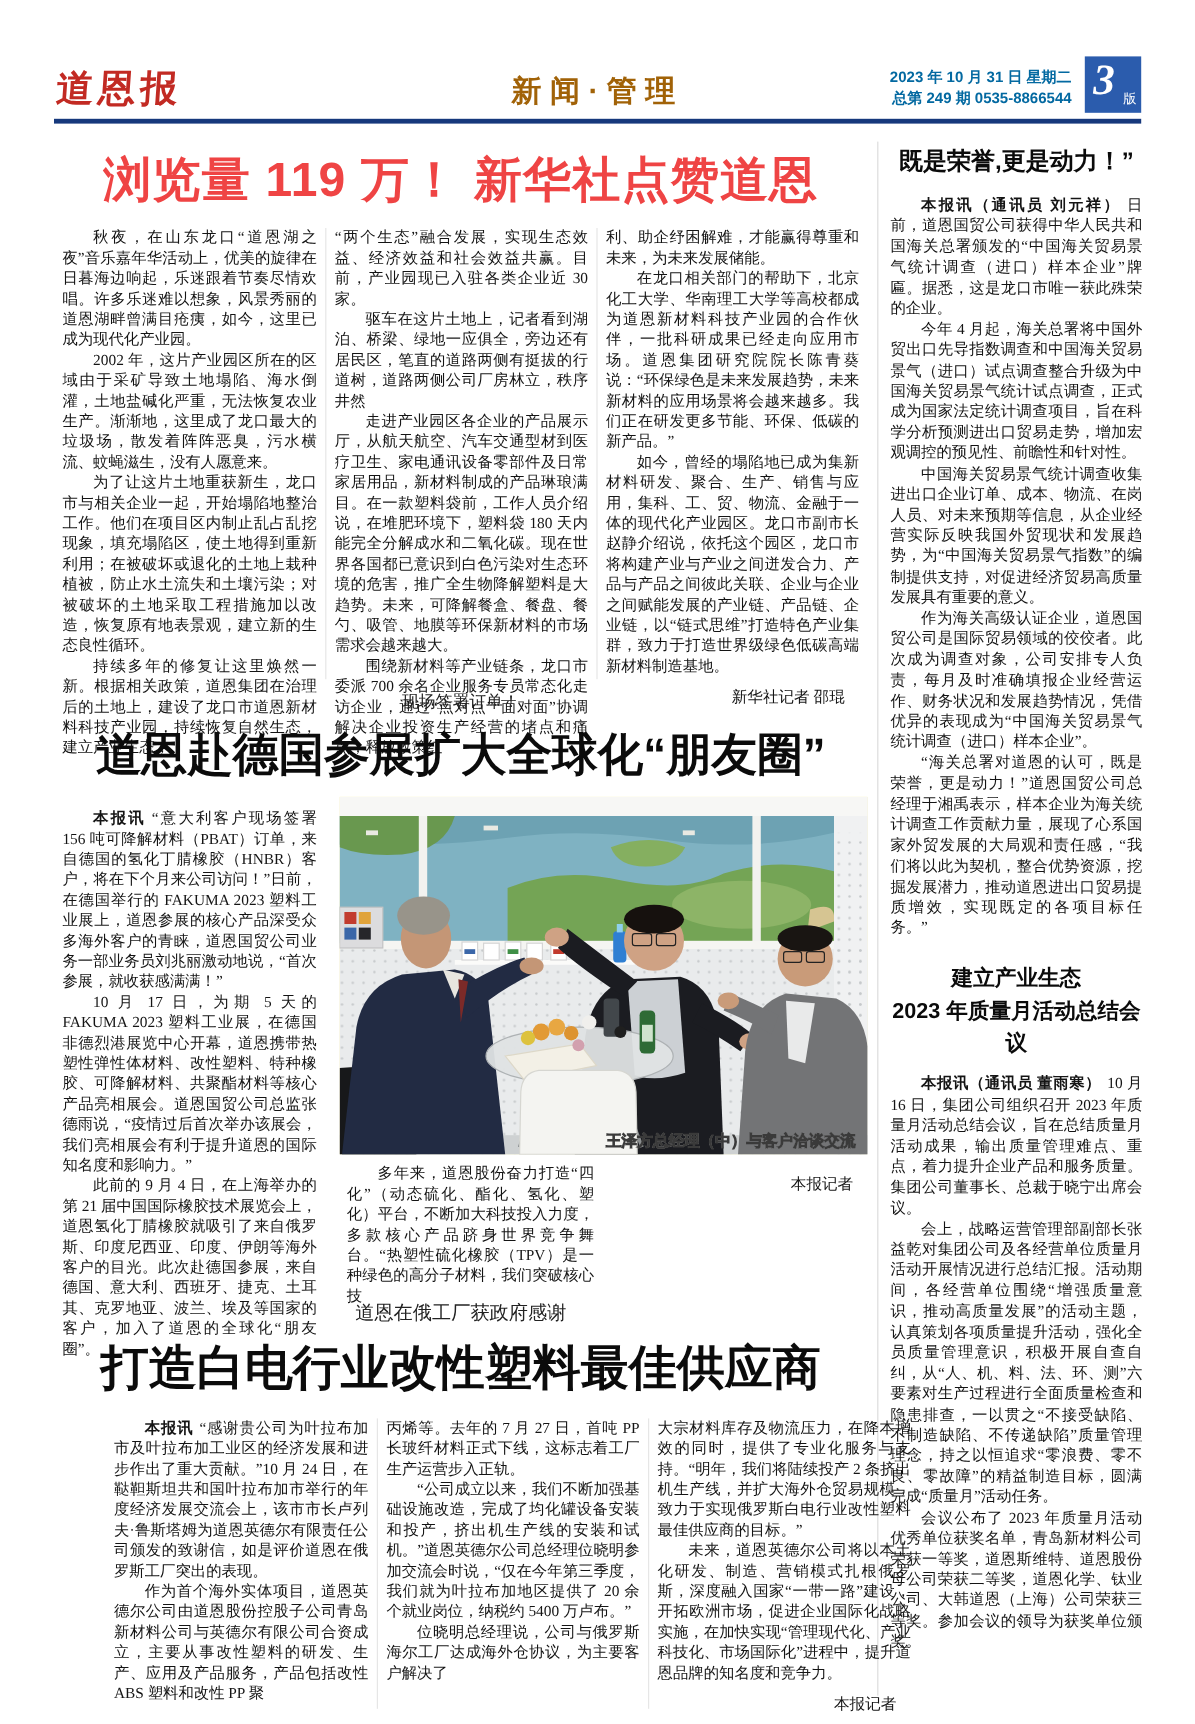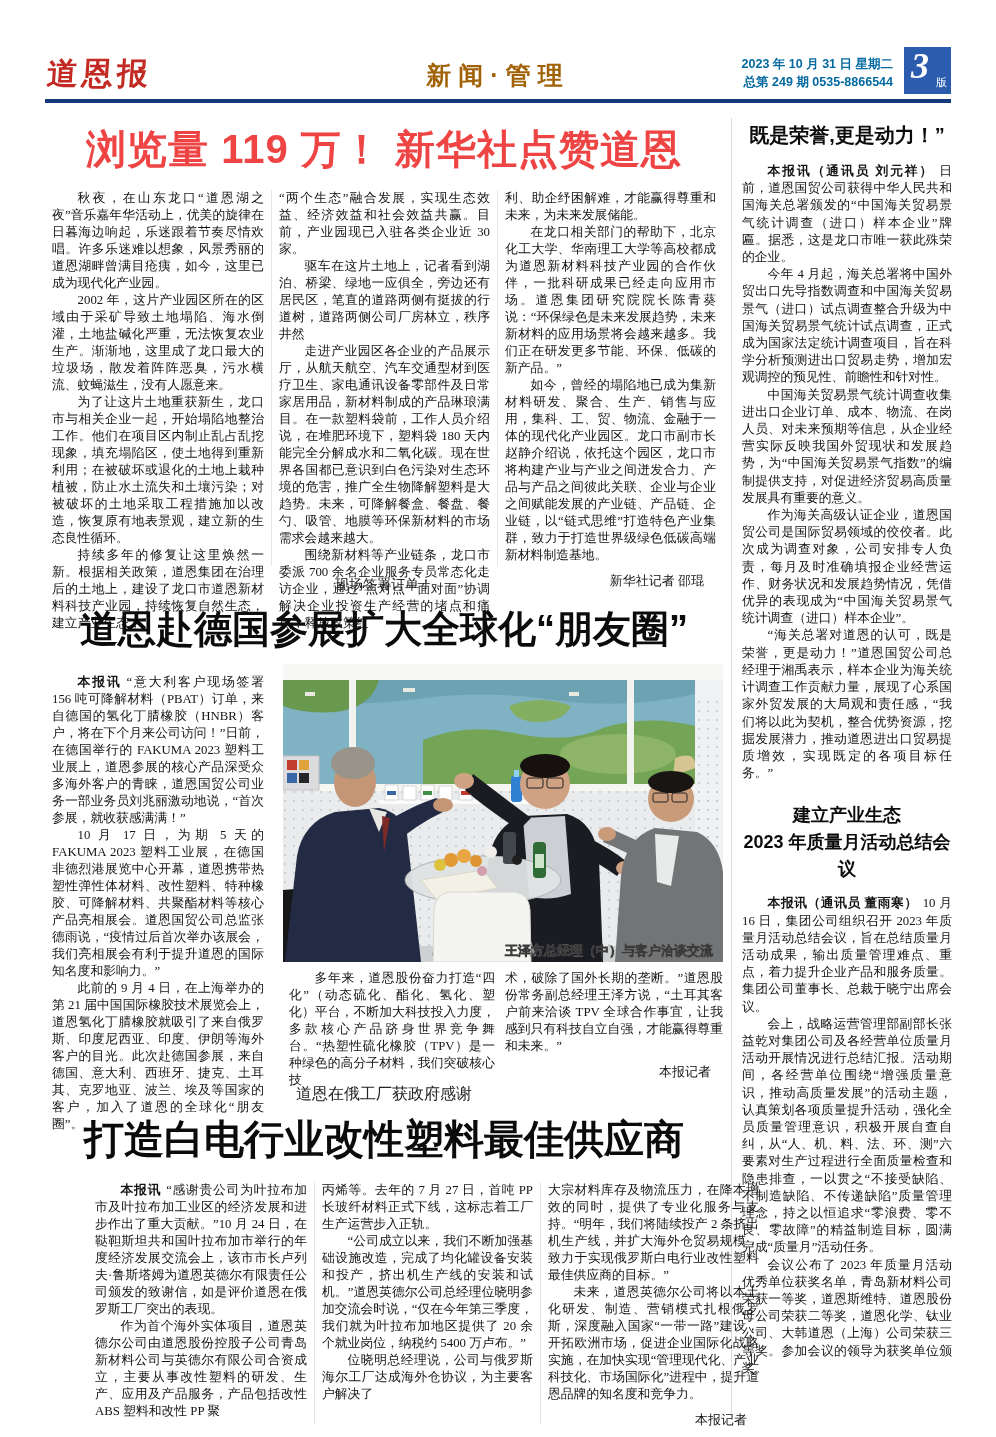--- a/index.html
+++ b/index.html
@@ -203,21 +203,20 @@
         <path d="M150,298 L151,246 Q152,230 166,228 L232,228 Q246,230 247,246 L248,298 Z" fill="#f4f4f1" stroke="#d6d6d1"></path>
 
         <text x="430" y="291" text-anchor="end" font-family="Liberation Sans, sans-serif" font-size="13" font-weight="bold" fill="#ffffff" stroke="#3a3a3a" stroke-width="0.7">王泽方总经理（中）与客户洽谈交流</text>
       </svg>
     </div>
 
     <div class="pba">
       <p class="ind">多年来，道恩股份奋力打造“四化”（动态硫化、酯化、氢化、塑化）平台，不断加大科技投入力度，多款核心产品跻身世界竞争舞台。“热塑性硫化橡胶（TPV）是一种绿色的高分子材料，我们突破核心技</p>
     </div>
     <div class="pbb">
-      <p>术，破除了国外长期的垄断。”道恩股份常务副总经理王泽方说，“土耳其客户前来洽谈 TPV 全球合作事宜，让我感到只有科技自立自强，才能赢得尊重和未来。”</p>
       <div class="byline">本报记者</div>
     </div>
 
     <div class="a3k">道恩在俄工厂获政府感谢</div>
     <div class="a3h">打造白电行业改性塑料最佳供应商</div>
     <div class="cols a3b">
       <div class="col">
         <p class="ind"><b class="lead">本报讯</b><span>“感谢贵公司为叶拉布加市及叶拉布加工业区的经济发展和进步作出了重大贡献。”10 月 24 日，在鞑靼斯坦共和国叶拉布加市举行的年度经济发展交流会上，该市市长卢列夫·鲁斯塔姆为道恩英德尔有限责任公司颁发的致谢信，如是评价道恩在俄罗斯工厂突出的表现。</span></p>
         <p class="ind">作为首个海外实体项目，道恩英德尔公司由道恩股份控股子公司青岛新材料公司与英德尔有限公司合资成立，主要从事改性塑料的研发、生产、应用及产品服务，产品包括改性 ABS 塑料和改性 PP 聚</p>
       </div>

